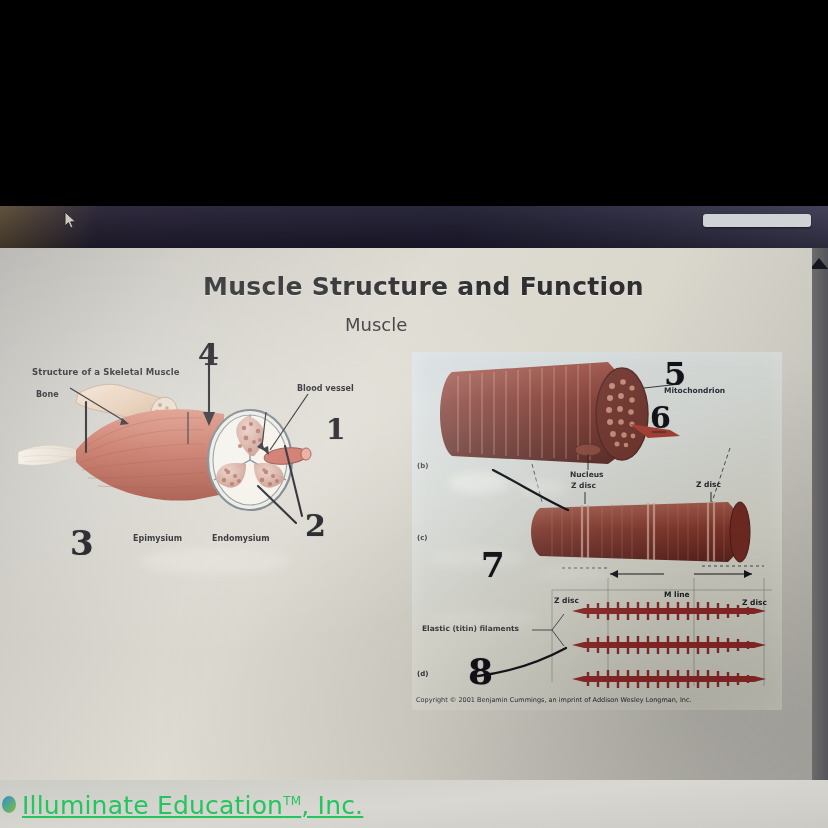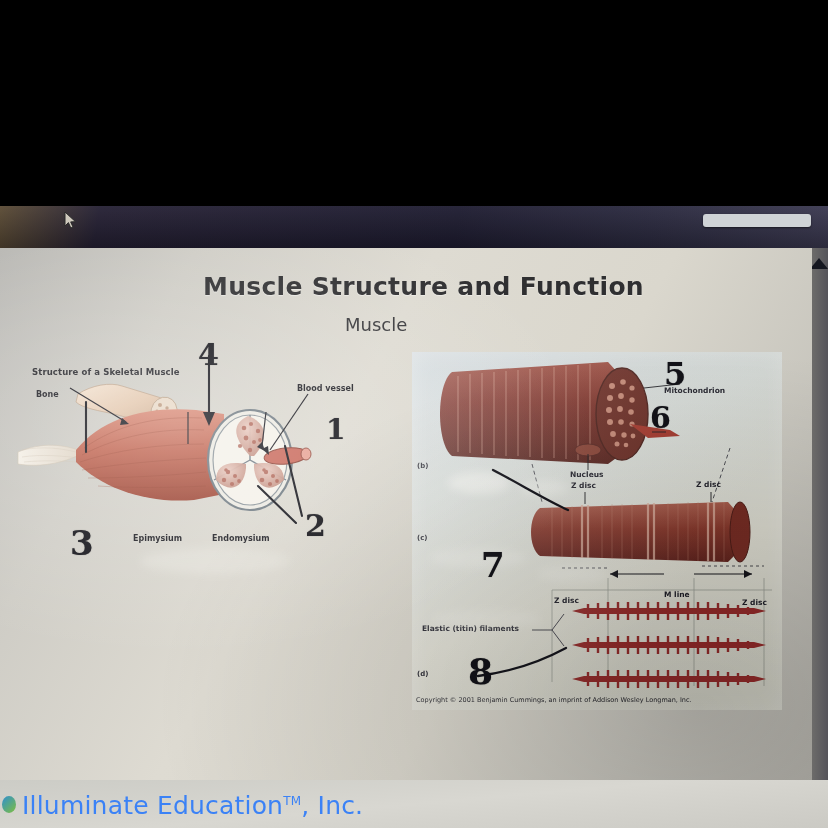--- a/index.html
+++ b/index.html
@@ -25,22 +25,22 @@
   .page:after{content:"";position:absolute;inset:0;pointer-events:none;
         background:radial-gradient(ellipse at 22% 34%,rgba(255,255,255,.26),rgba(255,255,255,0) 46%),
                    radial-gradient(ellipse at 86% 86%,rgba(0,0,0,.17),rgba(0,0,0,0) 55%);}
   .page-right-edge{position:absolute;left:800px;top:248px;width:28px;height:532px;
         background:linear-gradient(90deg,#b0aea7,#6e6d6b 40%,#55545a 100%);}
   .scroll-up{position:absolute;left:810px;top:258px;width:0;height:0;
         border-left:9px solid transparent;border-right:9px solid transparent;border-bottom:11px solid #151720;}
 
   .footerbar{position:absolute;left:0;top:780px;width:828px;height:48px;
         background:linear-gradient(175deg,#ccccc6 0%,#d8d7d1 50%,#cbcac4 100%);}
-  .footer-txt{position:absolute;left:22px;top:791px;font-size:25px;color:#3b82f6;
-        font-family:"DejaVu Sans",sans-serif;letter-spacing:.2px;white-space:nowrap;}
+  .footer-txt{position:absolute;left:22px;top:791px;font-size:25px;color:#22c55e;
+        font-family:"DejaVu Sans",sans-serif;letter-spacing:.2px;white-space:nowrap;text-decoration:underline;}
   .footer-txt sup{font-size:12px;vertical-align:super;}
   .footer-dot{position:absolute;left:2px;top:796px;width:14px;height:17px;border-radius:50%;
         background:linear-gradient(135deg,#2f8fd0,#7fbf3f);}
 
   
   .h-title{position:absolute;left:203px;top:272px;font-size:25px;font-weight:bold;color:#2f2f31;
         font-family:"DejaVu Sans",sans-serif;letter-spacing:.3px;text-shadow:0 1px 1px rgba(255,255,255,.45);}
   .h-sub{position:absolute;left:345px;top:314px;font-size:18px;color:#37373a;
         font-family:"DejaVu Sans",sans-serif;}
 

